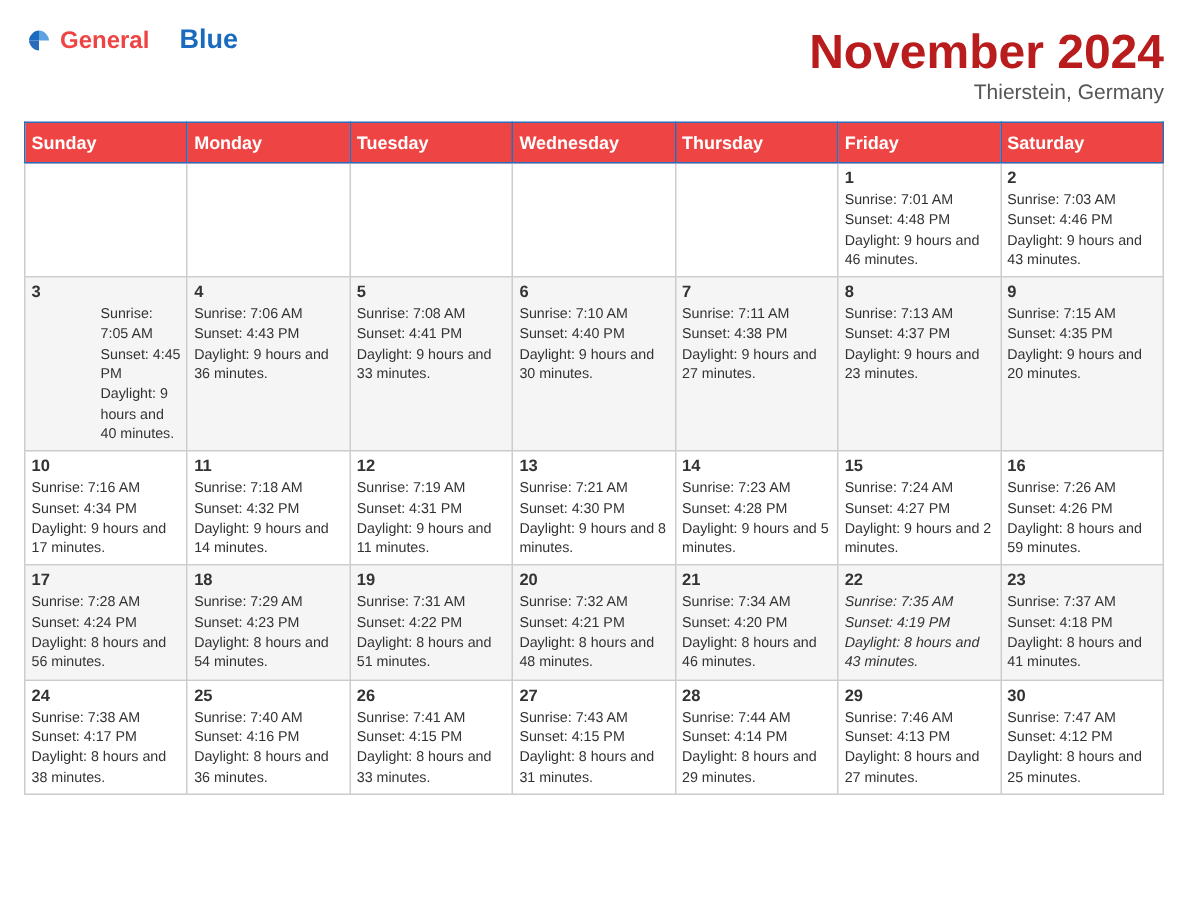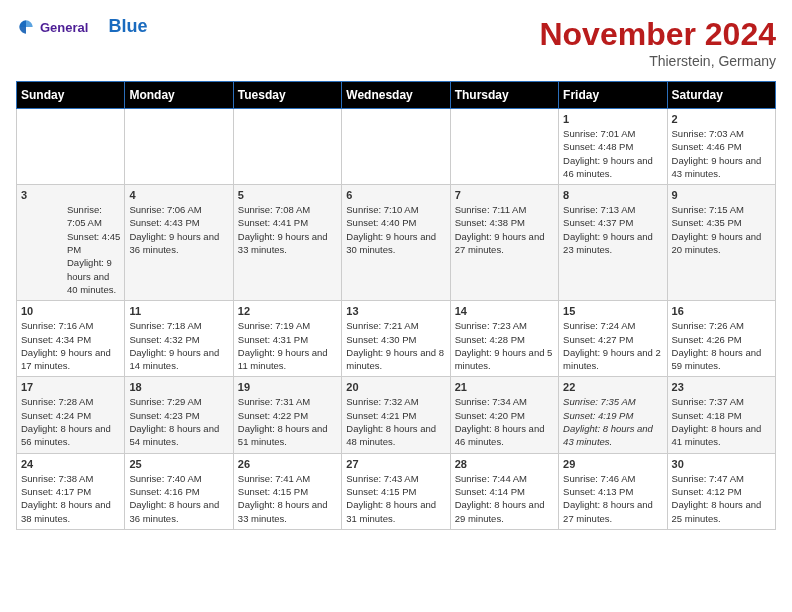--- a/index.html
+++ b/index.html
@@ -15,23 +15,23 @@
       justify-content: space-between;
       align-items: flex-start;
       margin-bottom: 12px;
     }
     .logo {
       display: flex;
       align-items: center;
       gap: 4px;
     }
     .logo-text-general {
-      font-size: 13px;
+      font-size: 16px;
       font-weight: bold;
-      color: #4c1d95;
+      color: #ef4444;
     }
     .logo-text-blue {
       font-size: 18px;
       font-weight: bold;
       color: #1a6bbf;
       padding-left: 20px;
     }
     .logo-icon {
       width: 20px;
       height: 20px;
@@ -46,21 +46,21 @@
     }
     .location-title {
       font-size: 14px;
       color: #555;
     }
     table {
       width: 100%;
       border-collapse: collapse;
     }
     thead th {
-      background-color: #000000;
+      background-color: #ef4444;
       color: #fff;
       font-size: 12px;
       padding: 6px 4px;
       text-align: left;
       border: 1px solid #2a6ebb;
     }
     tbody td {
       vertical-align: top;
       border: 1px solid #ccc;
       padding: 4px;

